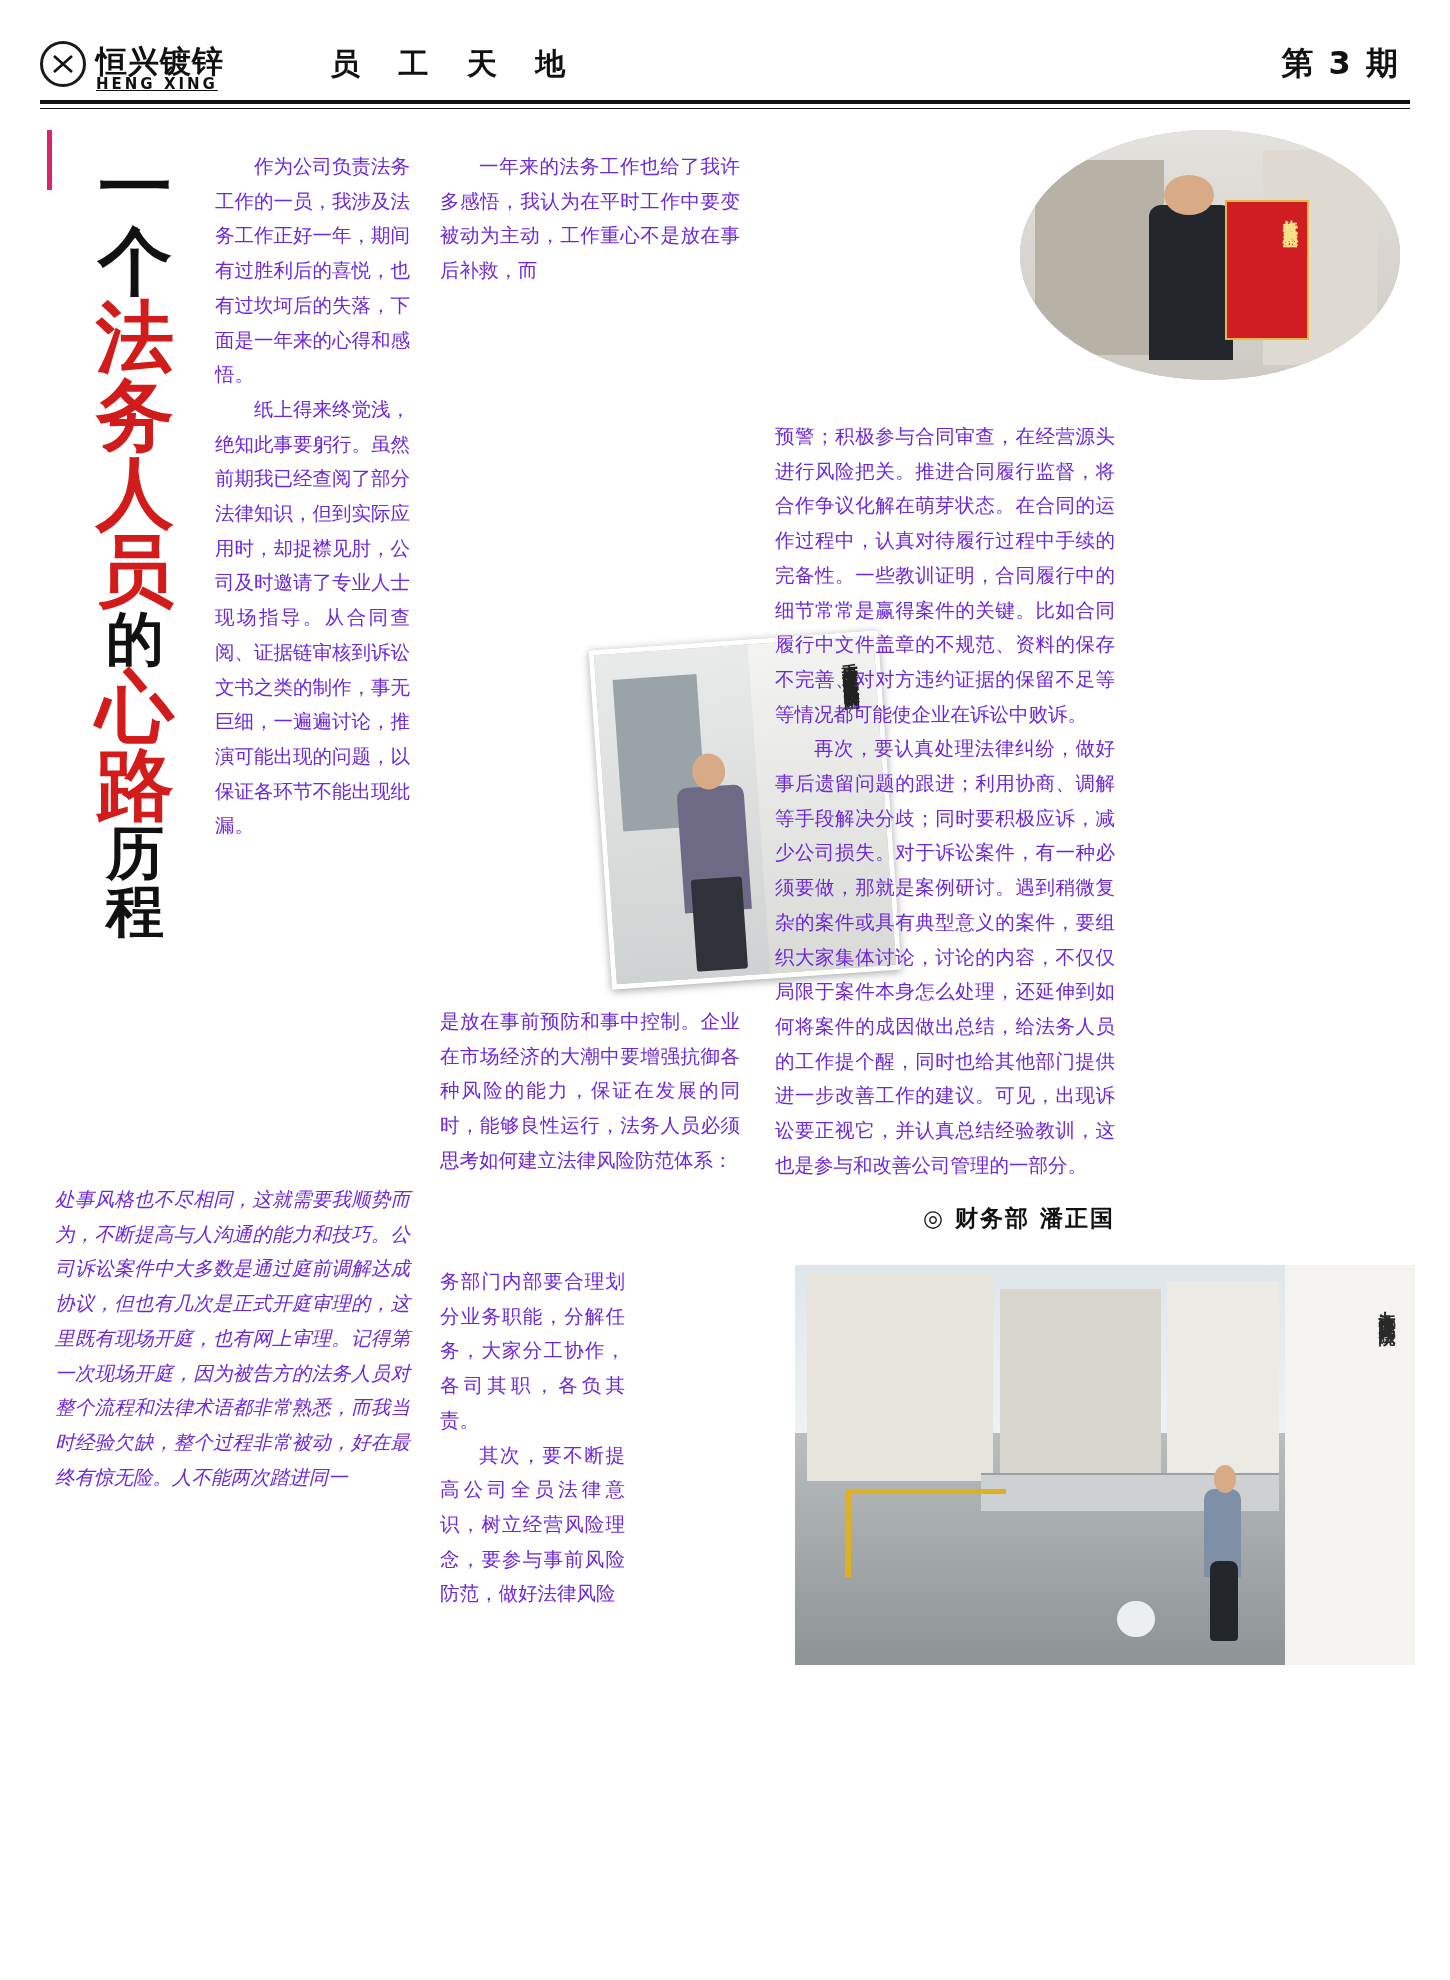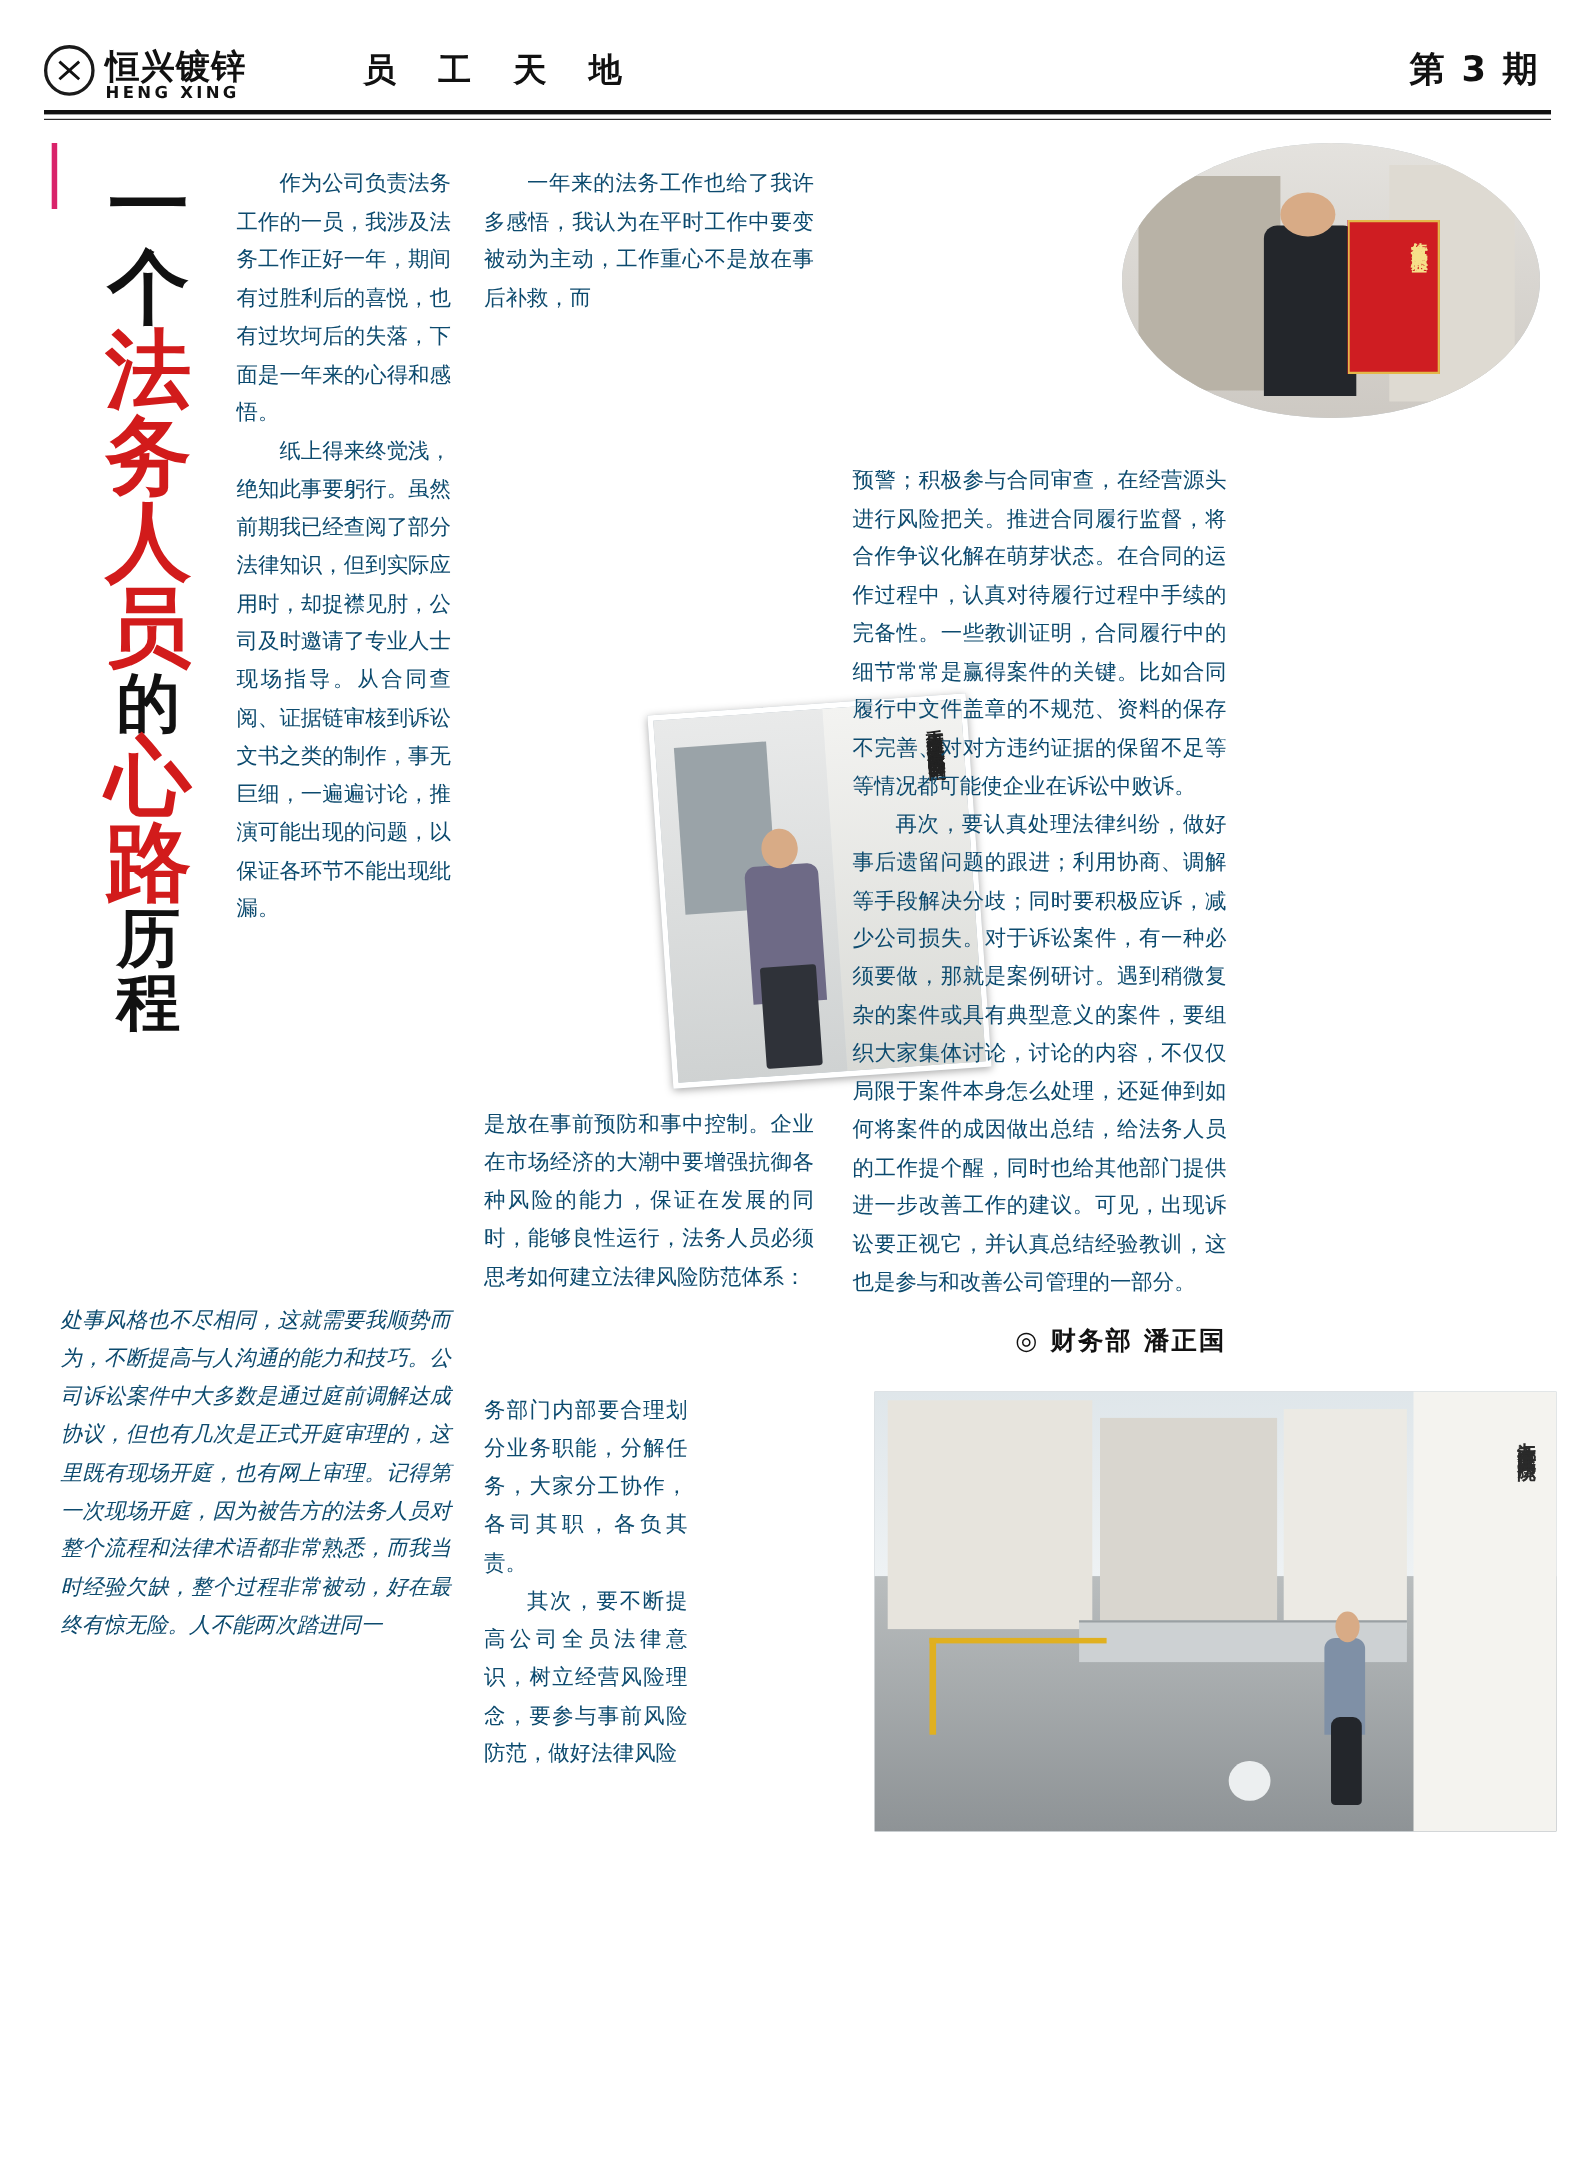--- a/index.html
+++ b/index.html
@@ -27,21 +27,21 @@
   .logo-block{display:flex;align-items:center;gap:10px;width:290px;}
   .logo-mark{
     width:46px;height:46px;border-radius:50%;
     border:3px solid #1a1a1a;
     display:flex;align-items:center;justify-content:center;
     font-size:22px;font-weight:bold;color:#1a1a1a;
     box-sizing:border-box;
   }
   .logo-text{line-height:1.05;margin-top:10px;}
   .logo-cn{font-size:31px;font-weight:bold;letter-spacing:1px;color:#111;}
-  .logo-en{font-size:15px;font-weight:bold;letter-spacing:3px;color:#111;}
+  .logo-en{font-size:15px;font-weight:bold;letter-spacing:3px;color:#111;text-decoration:underline;}
   .masthead-title{
     flex:1;text-align:left;
     font-size:30px;font-weight:bold;letter-spacing:14px;
     font-family:"DejaVu Serif","Liberation Serif",serif;
   }
   .masthead-issue{
     width:230px;text-align:right;
     font-size:32px;font-weight:bold;letter-spacing:2px;
     padding-right:10px;
   }
@@ -53,21 +53,21 @@
   }
 
   
   .col{
     position:absolute;
     font-family:"DejaVu Sans","Liberation Sans",sans-serif;
     font-size:19.5px;
     line-height:1.78;
     text-align:justify;
     text-justify:inter-ideograph;
-    color:#0c4a6e;
+    color:#6d28d9;
   }
   .col p{margin:0 0 0 0;text-indent:2em;}
 
   
   .headline{
     position:absolute;
     left:55px;top:150px;
     width:160px;height:1000px;
   }
   .headline .hl-accent{

